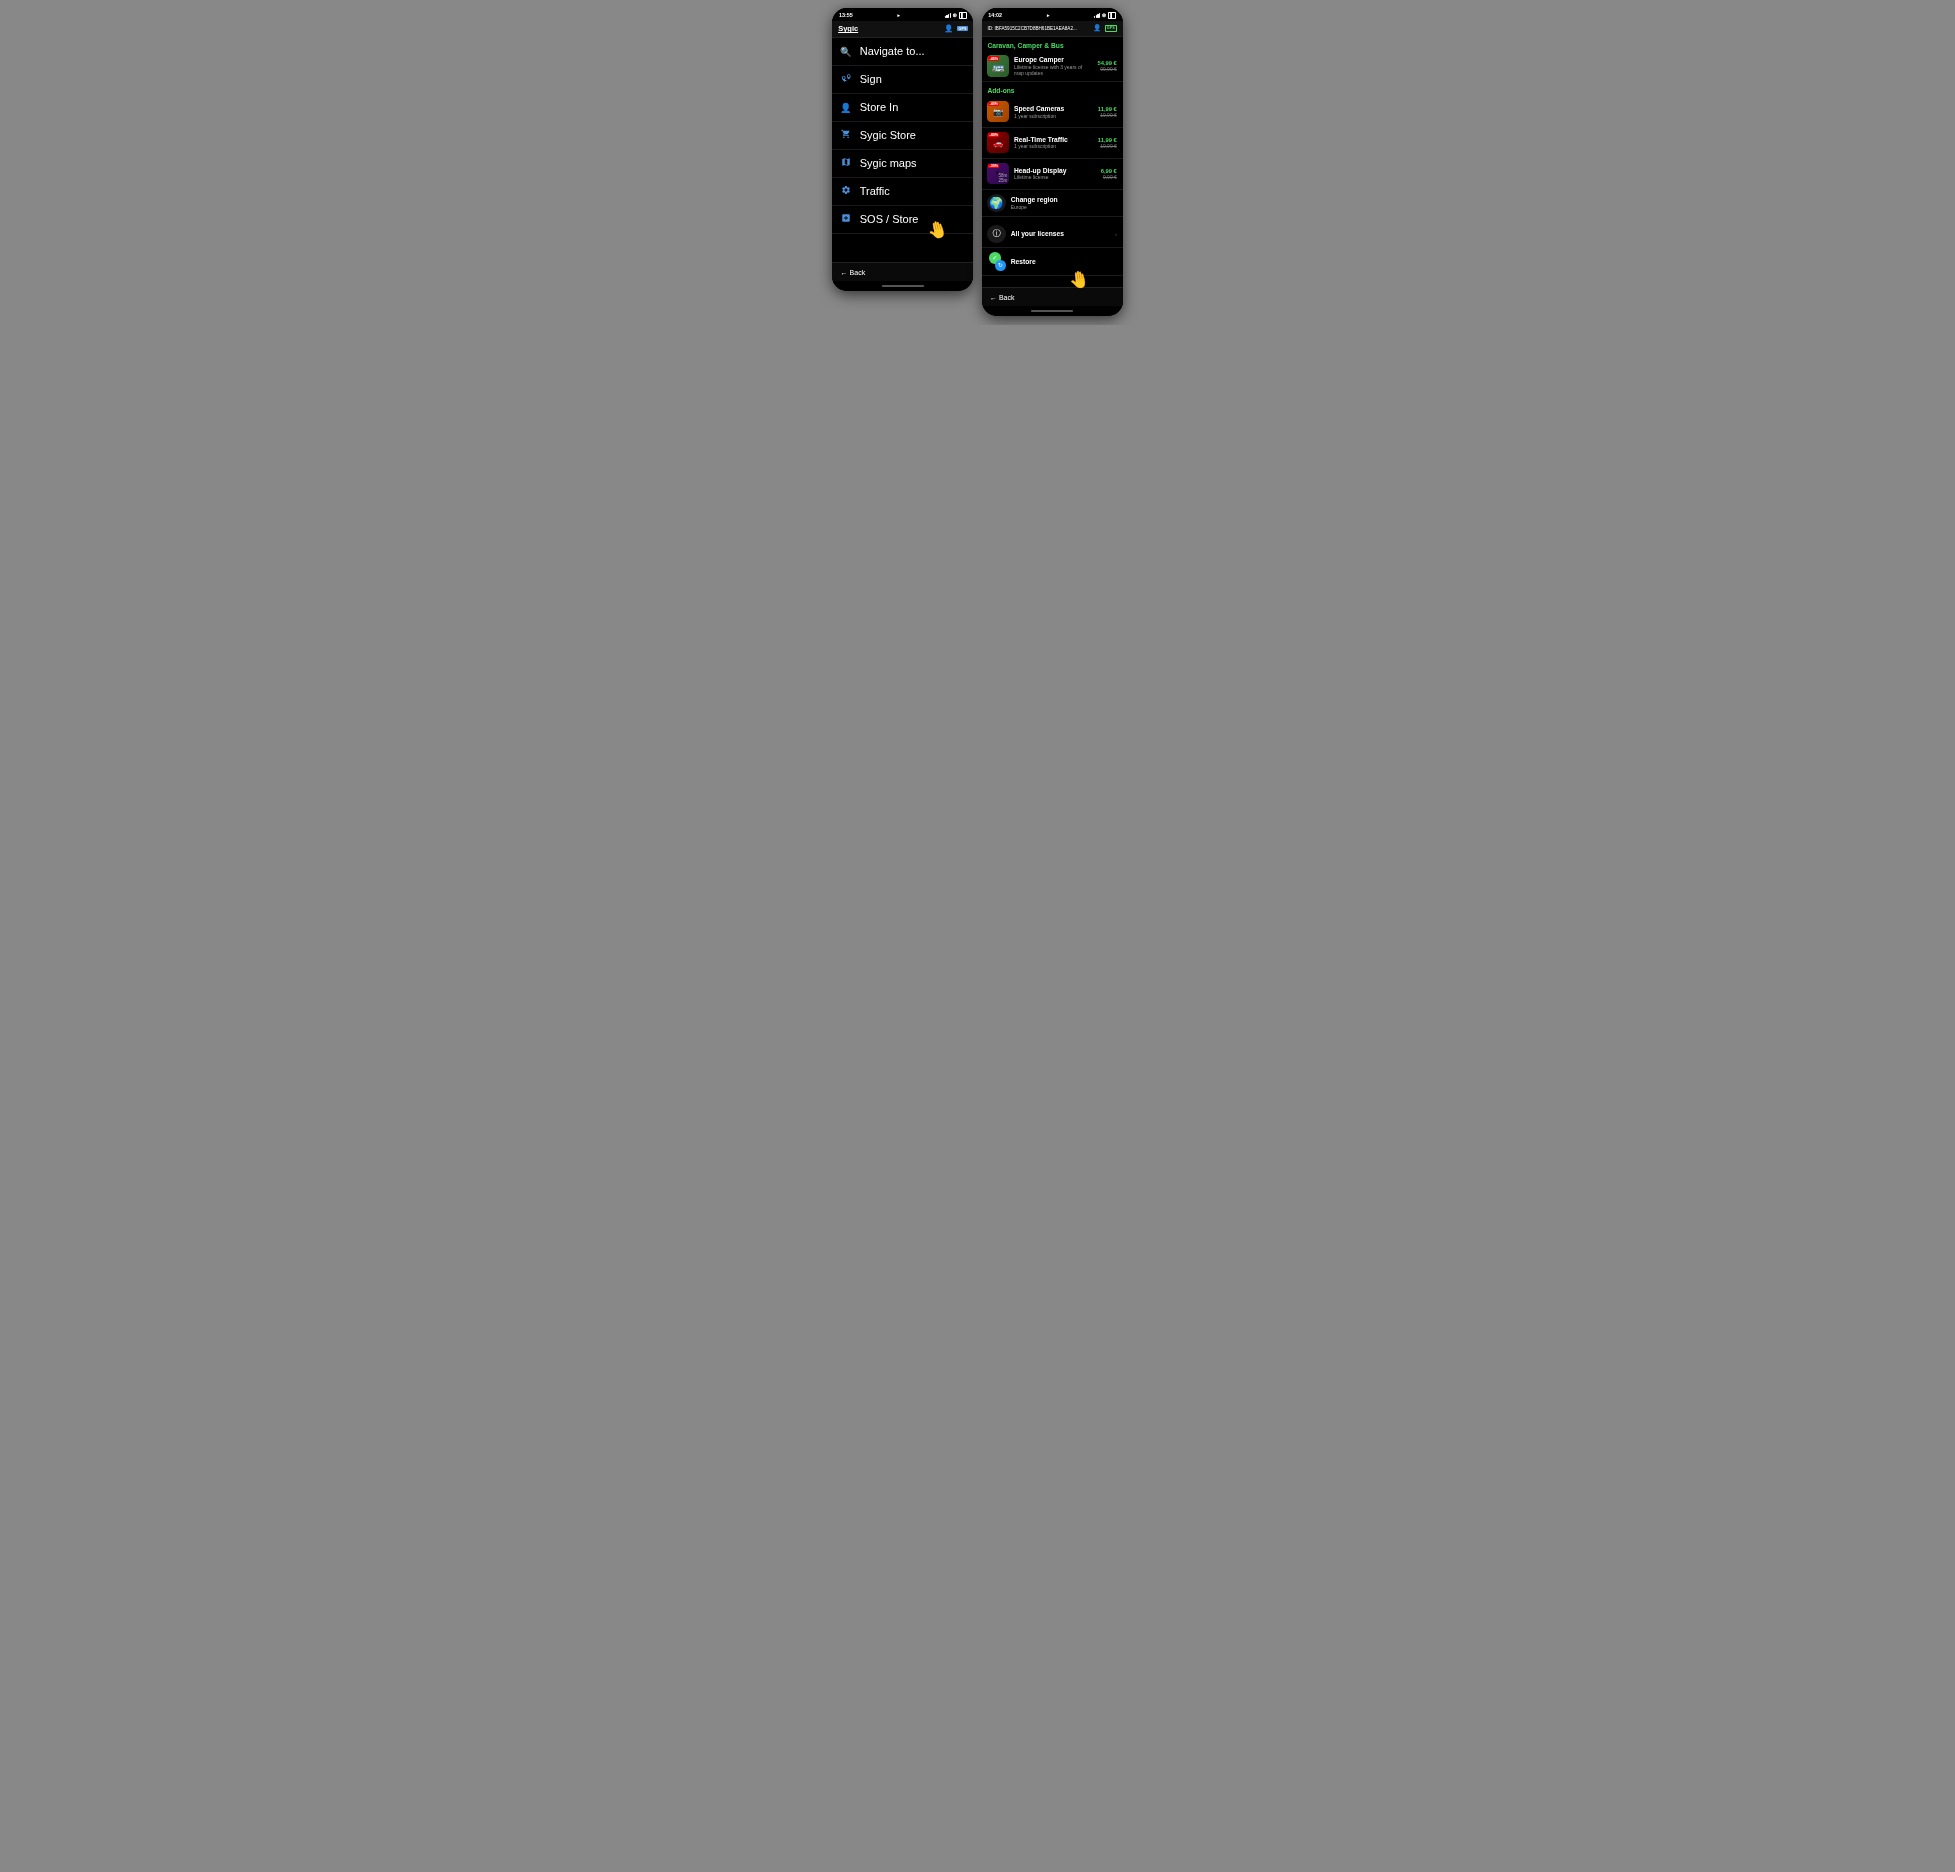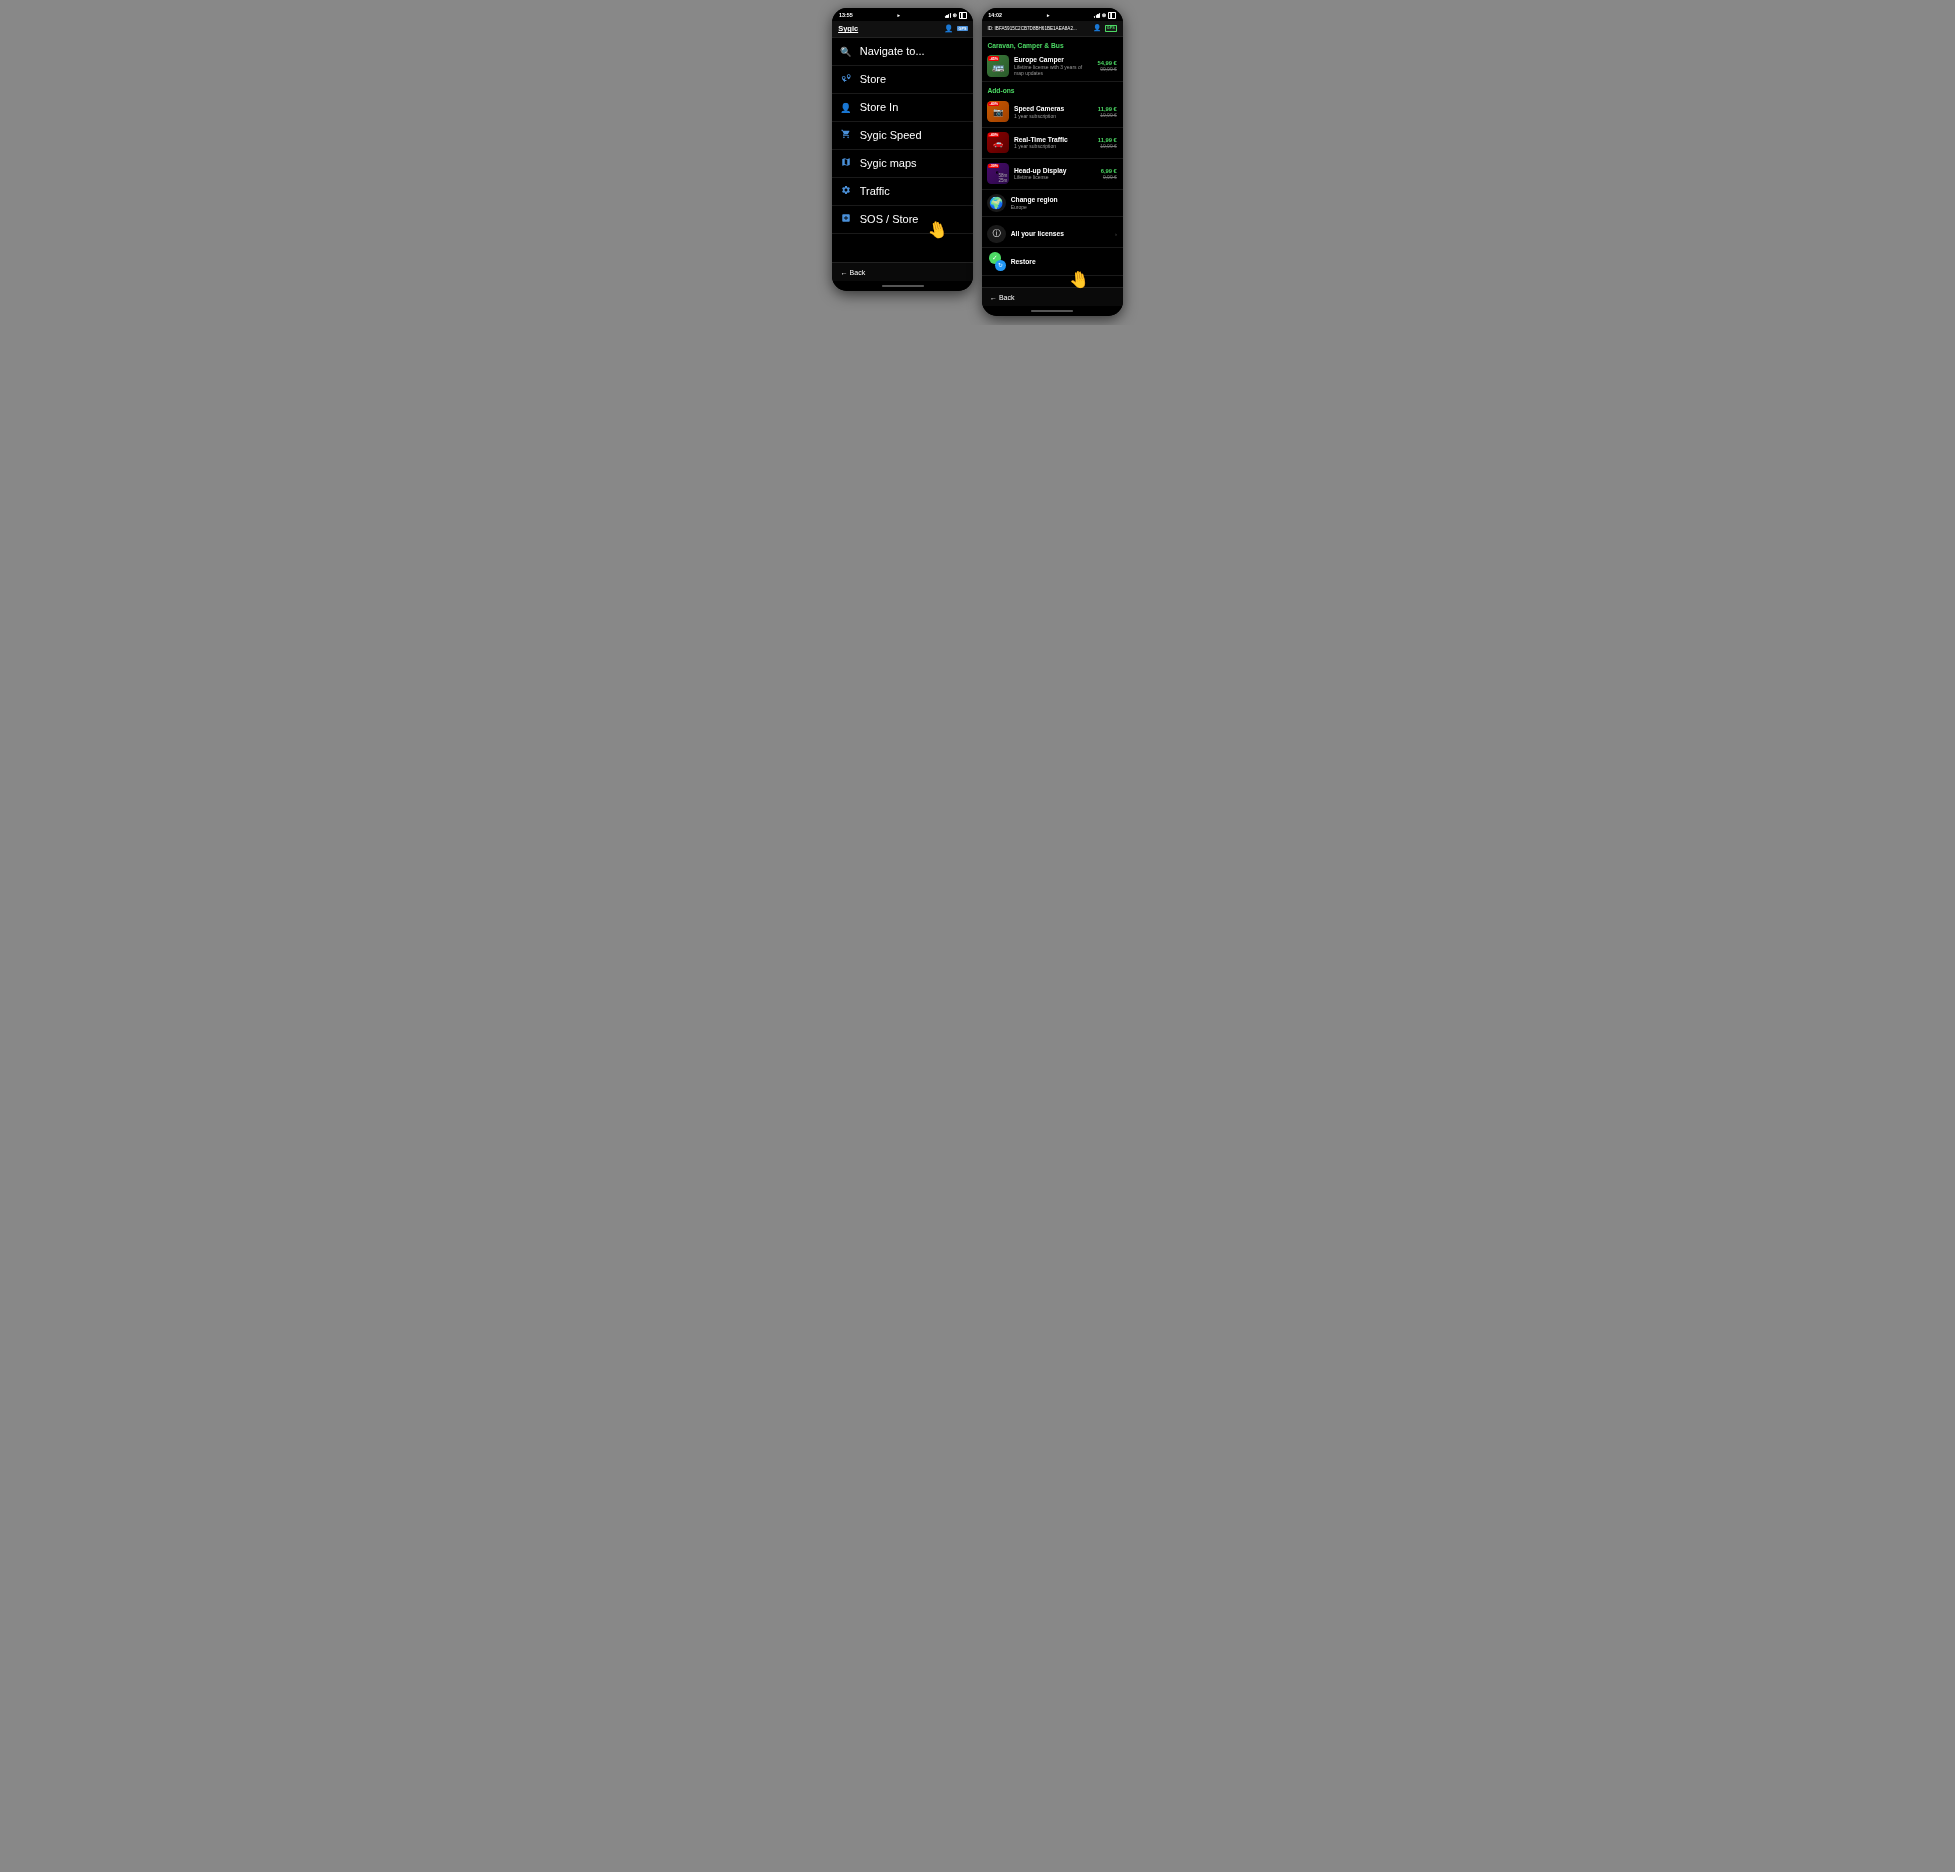--- a/index.html
+++ b/index.html
@@ -311,35 +311,35 @@
       <span class="menu-icon">🔍</span>
       <span class="menu-label">Navigate to...</span>
     </div>
 
     <div class="menu-item">
       <span class="menu-icon" style="color:#4a90d9;">
         <svg width="10" height="10" viewBox="0 0 24 24" fill="#4a90d9">
           <path d="M9 11.5C9 12.88 7.88 14 6.5 14S4 12.88 4 11.5 5.12 9 6.5 9 9 10.12 9 11.5zM11 11.5C11 9.01 8.99 7 6.5 7S2 9.01 2 11.5C2 14.27 5.5 19 6.5 19S11 14.27 11 11.5zM18.5 5C17.12 5 16 6.12 16 7.5S17.12 10 18.5 10 21 8.88 21 7.5 19.88 5 18.5 5zM18.5 3C20.99 3 23 5.01 23 7.5C23 10.27 19.5 15 18.5 15S14 10.27 14 7.5C14 5.01 16.01 3 18.5 3zM9.5 17H13V19H9.5V22L6.5 19 9.5 16V17z"></path>
         </svg>
       </span>
-      <span class="menu-label">Store</span>
+      <span class="menu-label">Sign</span>
     </div>
 
     <div class="menu-item">
       <span class="menu-icon" style="font-size:9.2px;">👤</span>
       <span class="menu-label">Store In</span>
     </div>
 
     <div class="menu-item">
       <span class="menu-icon">
         <svg width="10" height="10" viewBox="0 0 24 24" fill="#4a90d9">
           <path d="M7 18c-1.1 0-1.99.9-1.99 2S5.9 22 7 22s2-.9 2-2-.9-2-2-2zM1 2v2h2l3.6 7.59-1.35 2.45c-.16.28-.25.61-.25.96C5 16.1 6.1 17 7.2 17H19v-2H7.42c-.14 0-.25-.11-.25-.25l.03-.12.9-1.63H15c.75 0 1.41-.41 1.75-1.03l3.58-6.49A1 1 0 0019.51 4H5.21l-.94-2H1zm16 16c-1.1 0-1.99.9-1.99 2s.89 2 1.99 2 2-.9 2-2-.9-2-2-2z"></path>
         </svg>
       </span>
-      <span class="menu-label">Sygic Speed</span>
+      <span class="menu-label">Sygic Store</span>
     </div>
 
     <div class="menu-item">
       <span class="menu-icon">
         <svg width="10" height="10" viewBox="0 0 24 24" fill="#4a90d9">
           <path d="M20.5 3l-.16.03L15 5.1 9 3 3.36 4.9c-.21.07-.36.25-.36.48V20.5c0 .28.22.5.5.5l.16-.03L9 18.9l6 2.1 5.64-1.9c.21-.07.36-.25.36-.48V3.5c0-.28-.22-.5-.5-.5zM15 19l-6-2.11V5l6 2.11V19z"></path>
         </svg>
       </span>
       <span class="menu-label">Sygic maps</span>
     </div>

